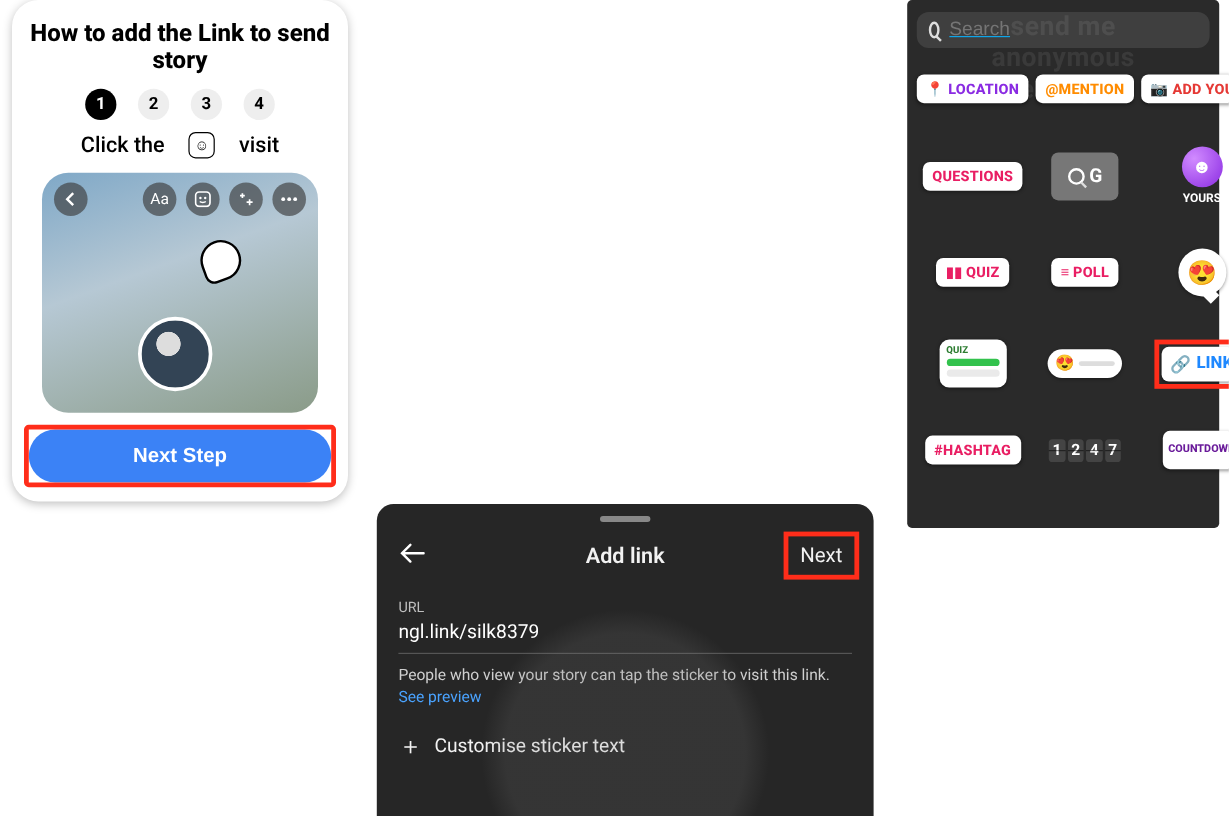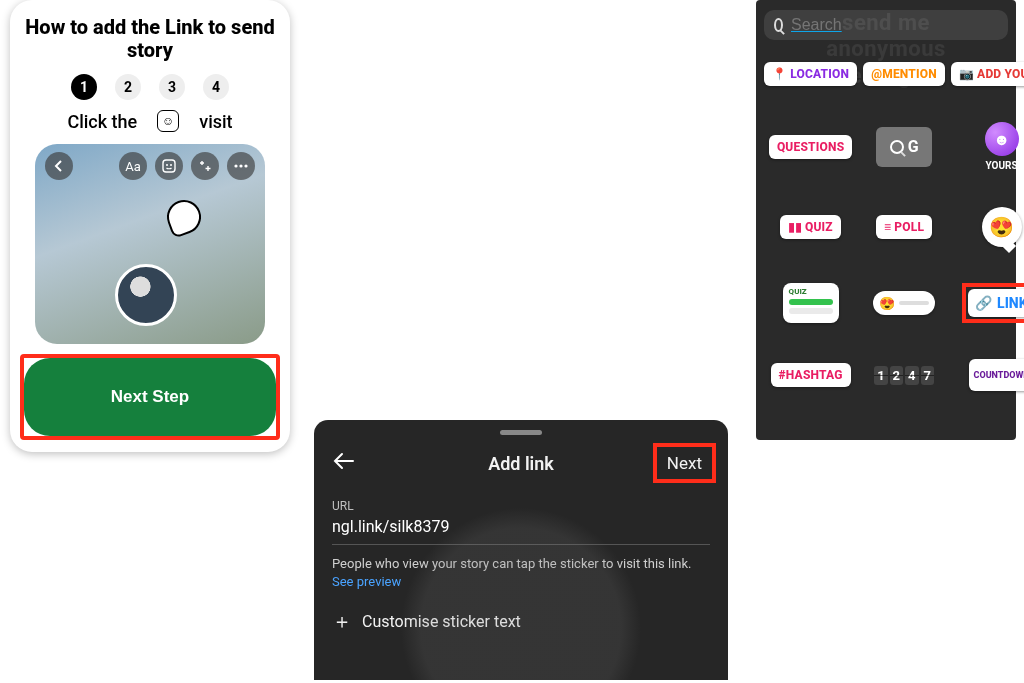--- a/index.html
+++ b/index.html
@@ -74,22 +74,22 @@
     border:2px solid #000; transform:rotate(-20deg);
   }
   .avatar-circ {
     position:absolute; left:80px; top:120px;
     width:62px; height:62px; border-radius:50%;
     border:3px solid #fff;
     background: radial-gradient(circle at 40% 35%, #ddd 0 20%, #345 21% 100%);
   }
   .next-wrap { position:relative; }
   .next-btn {
-    width:100%; background:#15803d; color:#fff; font-weight:800; font-size:17px;
-    padding:29px 0; border:none; border-radius:26px;
+    width:100%; background:#3b82f6; color:#fff; font-weight:800; font-size:17px;
+    padding:12px 0; border:none; border-radius:26px;
   }
   .red-out-1 { position:absolute; left:-4px; top:-4px; right:-4px; bottom:-4px; border:4px solid #ff2d1a; border-radius:4px; }
 
   
   .link-sheet {
     position:absolute; left:314px; top:420px; width:414px; height:260px;
     background:#262626; color:#f2f2f2;
     border-top-left-radius:14px; border-top-right-radius:14px;
     padding:10px 18px 0;
     overflow:hidden;

